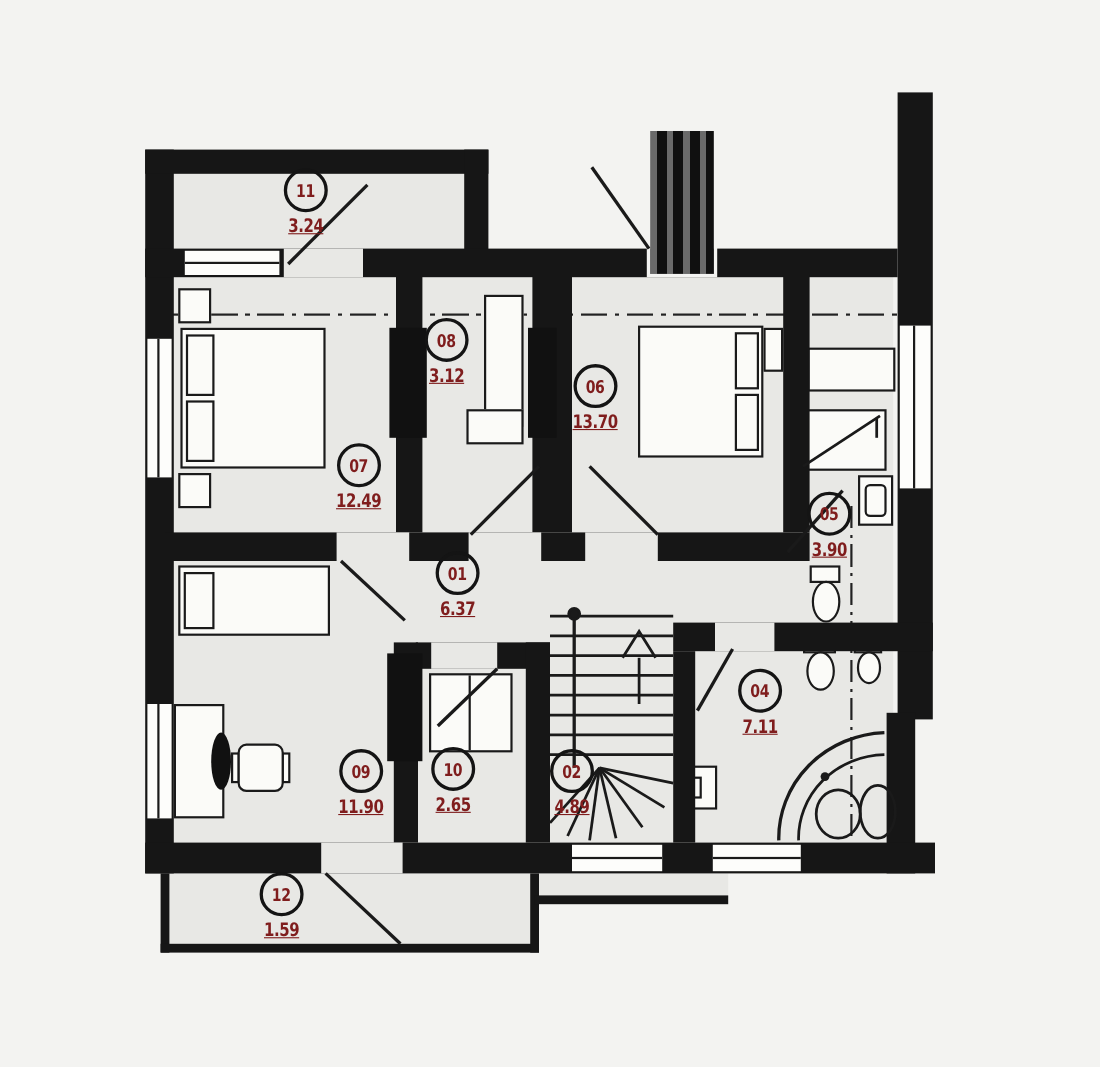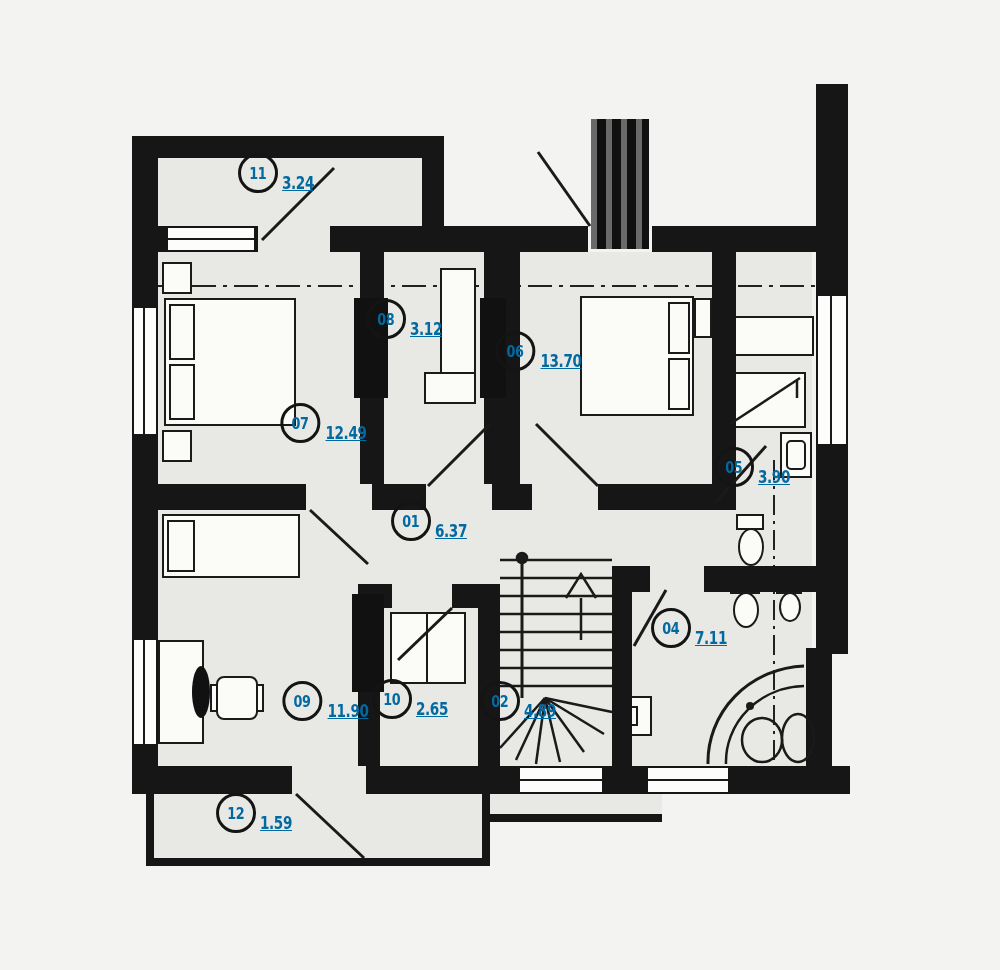--- a/index.html
+++ b/index.html
@@ -9,21 +9,21 @@
   .w  {position:absolute;background:#161616;}
   .wh {position:absolute;background:#fdfdfb;}
   .op {position:absolute;background:#e8e8e5;}
   .fu {position:absolute;background:#fbfbf8;border:2px solid #1a1a1a;box-sizing:border-box;}
   .ln {position:absolute;background:#1a1a1a;}
   .dark{position:absolute;background:#111;}
   .dd-h{position:absolute;height:2px;background:repeating-linear-gradient(90deg,#222 0 24px,transparent 24px 31px,#222 31px 35px,transparent 35px 42px);}
   .dd-v{position:absolute;width:2px;background:repeating-linear-gradient(180deg,#222 0 20px,transparent 20px 26px,#222 26px 29px,transparent 29px 35px);}
   .shaft{position:absolute;background:repeating-linear-gradient(90deg,#6a6a6a 0 6px,#101010 6px 15px);border:3px solid #f3f3f1;box-sizing:border-box;}
   svg.overlay{position:absolute;left:0;top:0;pointer-events:none;}
-  .label{position:absolute;display:flex;flex-direction:row;align-items:flex-end;transform:translate(-50%,-21px);color:#0369a1;z-index:30;}
+  .label{position:absolute;display:flex;flex-direction:column;align-items:center;transform:translate(-50%,-21px);color:#7f1d1d;z-index:30;}
   .label .circ{width:40px;height:40px;border:3px solid #141414;border-radius:50%;display:flex;align-items:center;justify-content:center;box-sizing:border-box;}
   .label .circ span{font-size:16px;font-weight:700;transform:scaleX(.8);letter-spacing:-.5px;}
   .label .area{margin-top:3px;font-size:17px;font-weight:700;text-decoration:underline;transform:scaleX(.8);letter-spacing:-.5px;white-space:nowrap;}
 </style>
 </head>
 <body>
 
 <div class="canvas">
 
   <div class="f" style="left:150px;top:140px;width:272px;height:96px"></div>
@@ -175,39 +175,39 @@
         <span>11</span>
       </div>
     <div class="area">3.24</div>
   </div>
   <div class="label" style="left:326px;top:424px">
     <div class="circ">
         <span>07</span>
       </div>
     <div class="area">12.49</div>
   </div>
-  <div class="label" style="left:406px;top:320px">
+  <div class="label" style="left:406px;top:310px">
     <div class="circ">
         <span>08</span>
       </div>
     <div class="area">3.12</div>
   </div>
   <div class="label" style="left:541px;top:352px">
     <div class="circ">
         <span>06</span>
       </div>
     <div class="area">13.70</div>
   </div>
   <div class="label" style="left:754px;top:468px">
     <div class="circ">
         <span>05</span>
       </div>
     <div class="area">3.90</div>
   </div>
-  <div class="label" style="left:431px;top:522px">
+  <div class="label" style="left:416px;top:522px">
     <div class="circ">
         <span>01</span>
       </div>
     <div class="area">6.37</div>
   </div>
   <div class="label" style="left:328px;top:702px">
     <div class="circ">
         <span>09</span>
       </div>
     <div class="area">11.90</div>

